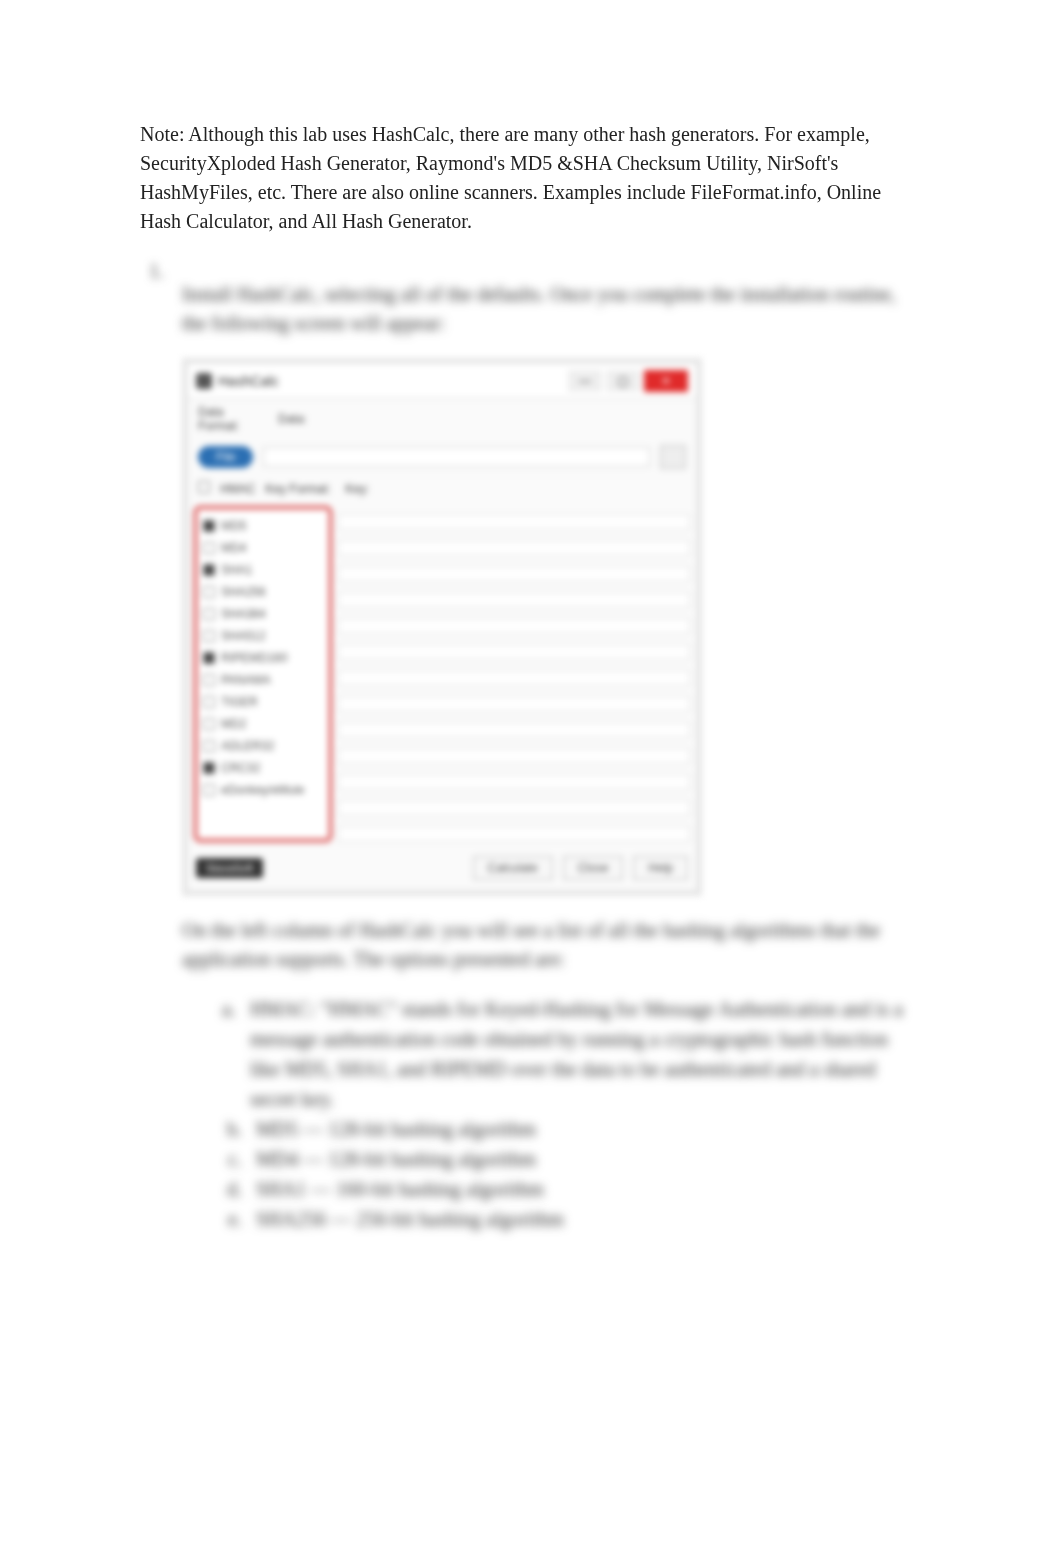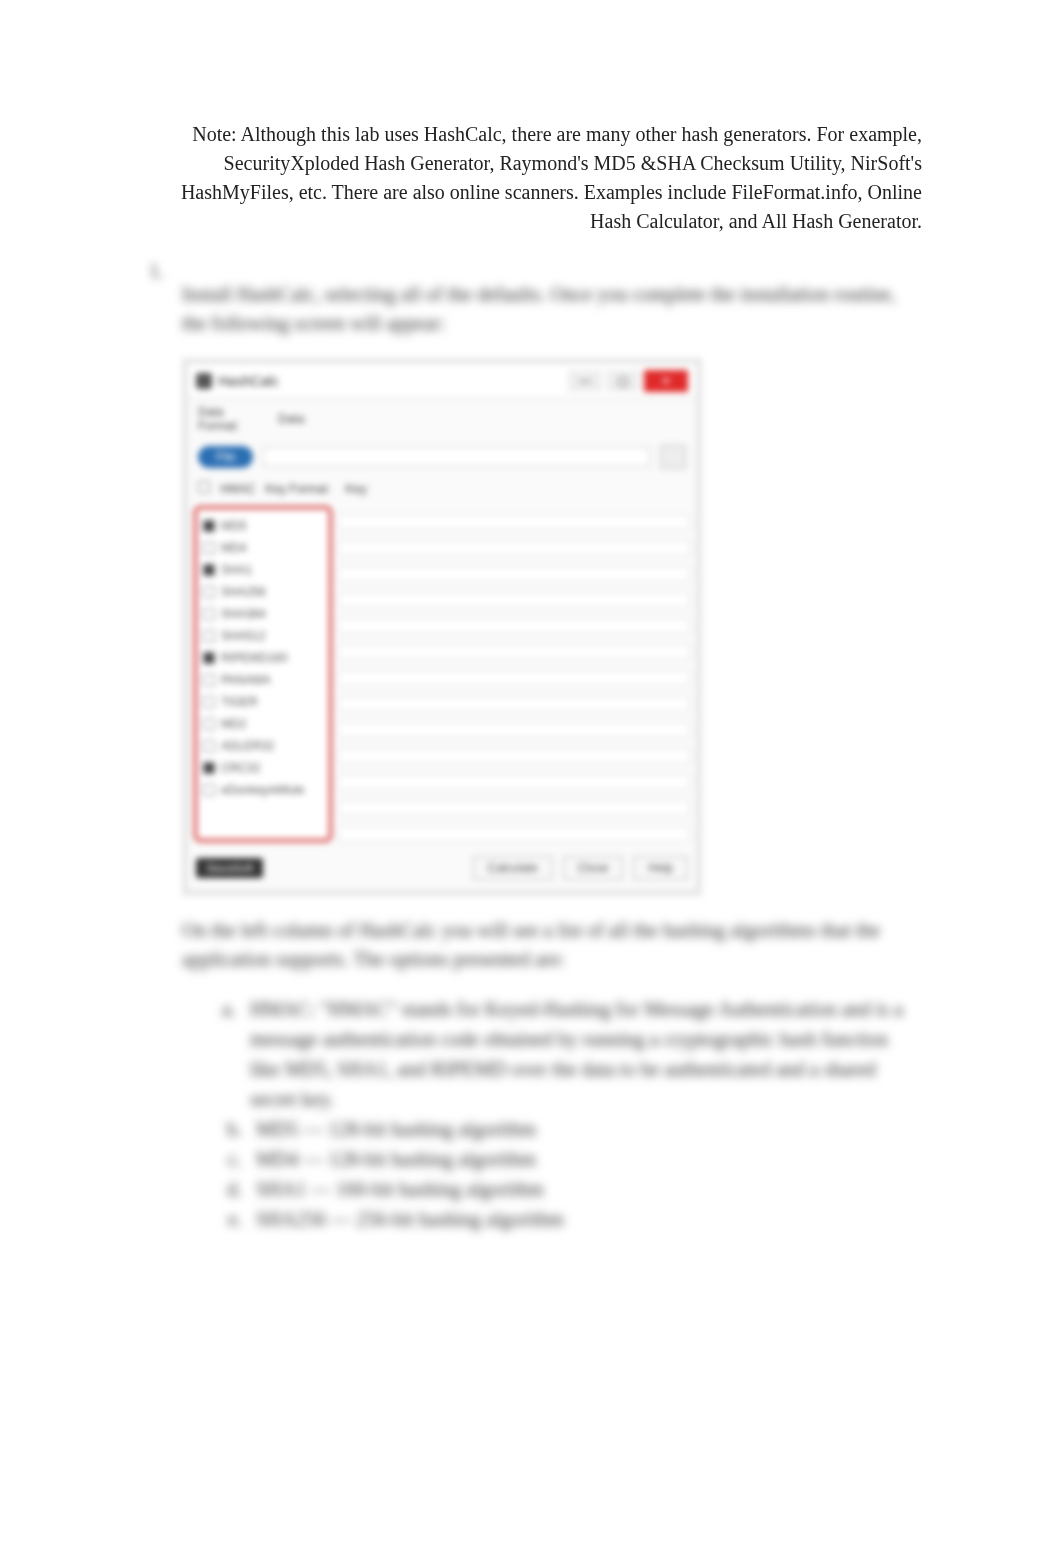--- a/index.html
+++ b/index.html
@@ -13,21 +13,20 @@
   .page {
     width: 1062px;
     min-height: 1561px;
     box-sizing: border-box;
     padding: 100px 140px 300px 140px;
   }
   .note {
     font-size: 20px;
     line-height: 1.45;
     margin-bottom: 24px;
-    text-align: right;
   }
   .step-row {
     display: flex;
     align-items: flex-start;
     gap: 18px;
     margin-bottom: 12px;
   }
   .step-num {
     width: 24px;
     text-align: right;

